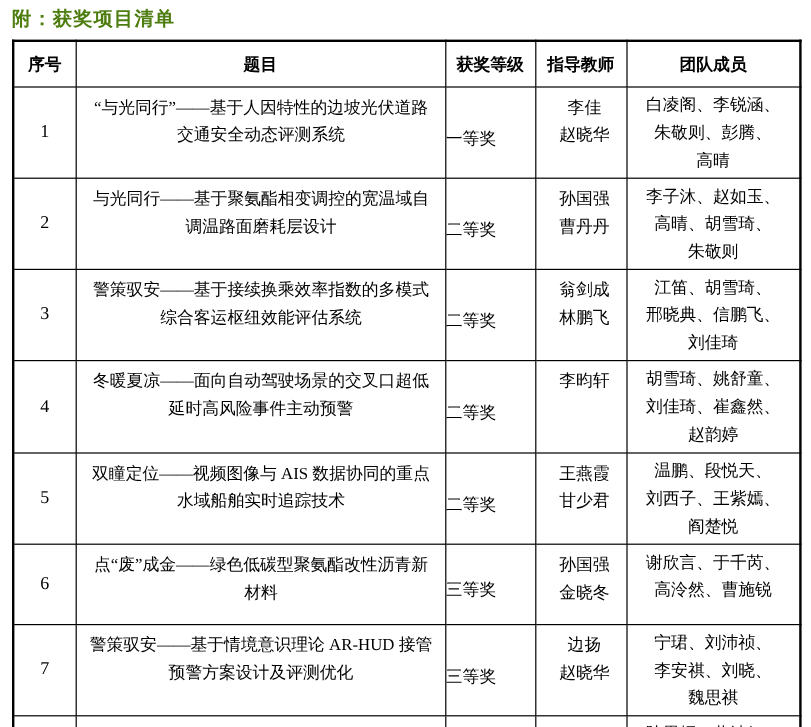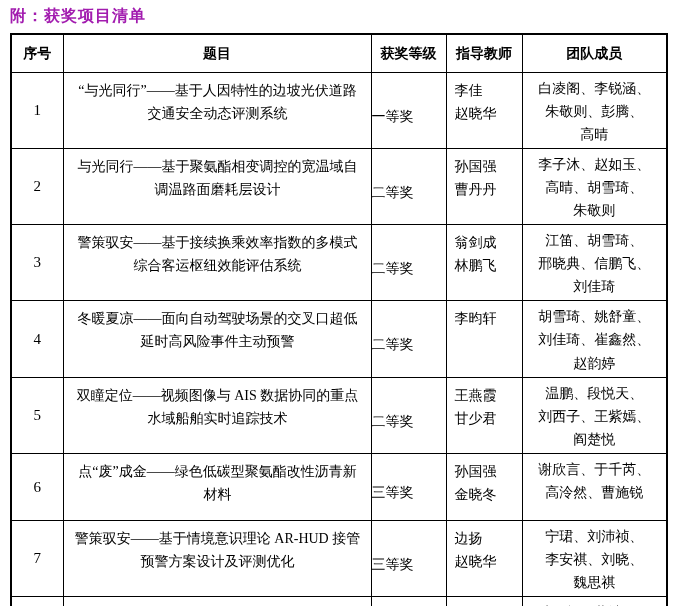--- a/index.html
+++ b/index.html
@@ -14,21 +14,21 @@
   .page {
     width: 676px;
     height: 606px;
     background: #ffffff;
     padding-top: 4px;
   }
   .doc-title {
     font-family: Liberation Serif, serif;
     font-weight: bold;
     font-size: 16px;
-    color: #a21caf;
+    color: #4d7c0f;
     margin: 2px 0 6px 10px;
     letter-spacing: 1px;
   }
   table.awards-table {
     border-collapse: collapse;
     margin-left: 10px;
     width: 656px;
     table-layout: fixed;
     border: 2px solid #000000;
   }
@@ -62,21 +62,21 @@
   td.cell-title {
     text-align: center;
     vertical-align: top;
     padding: 6px 8px 2px 9px;
   }
   td.cell-award {
     vertical-align: middle;
     padding-top: 12px;
   }
   td.cell-advisors {
-    text-align: left;
+    text-align: center;
     vertical-align: top;
     padding: 6px 2px 2px 8px;
     white-space: pre-line;
   }
   td.cell-members {
     text-align: center;
     vertical-align: top;
     padding: 4px 2px 2px 2px;
     white-space: pre-line;
   }

